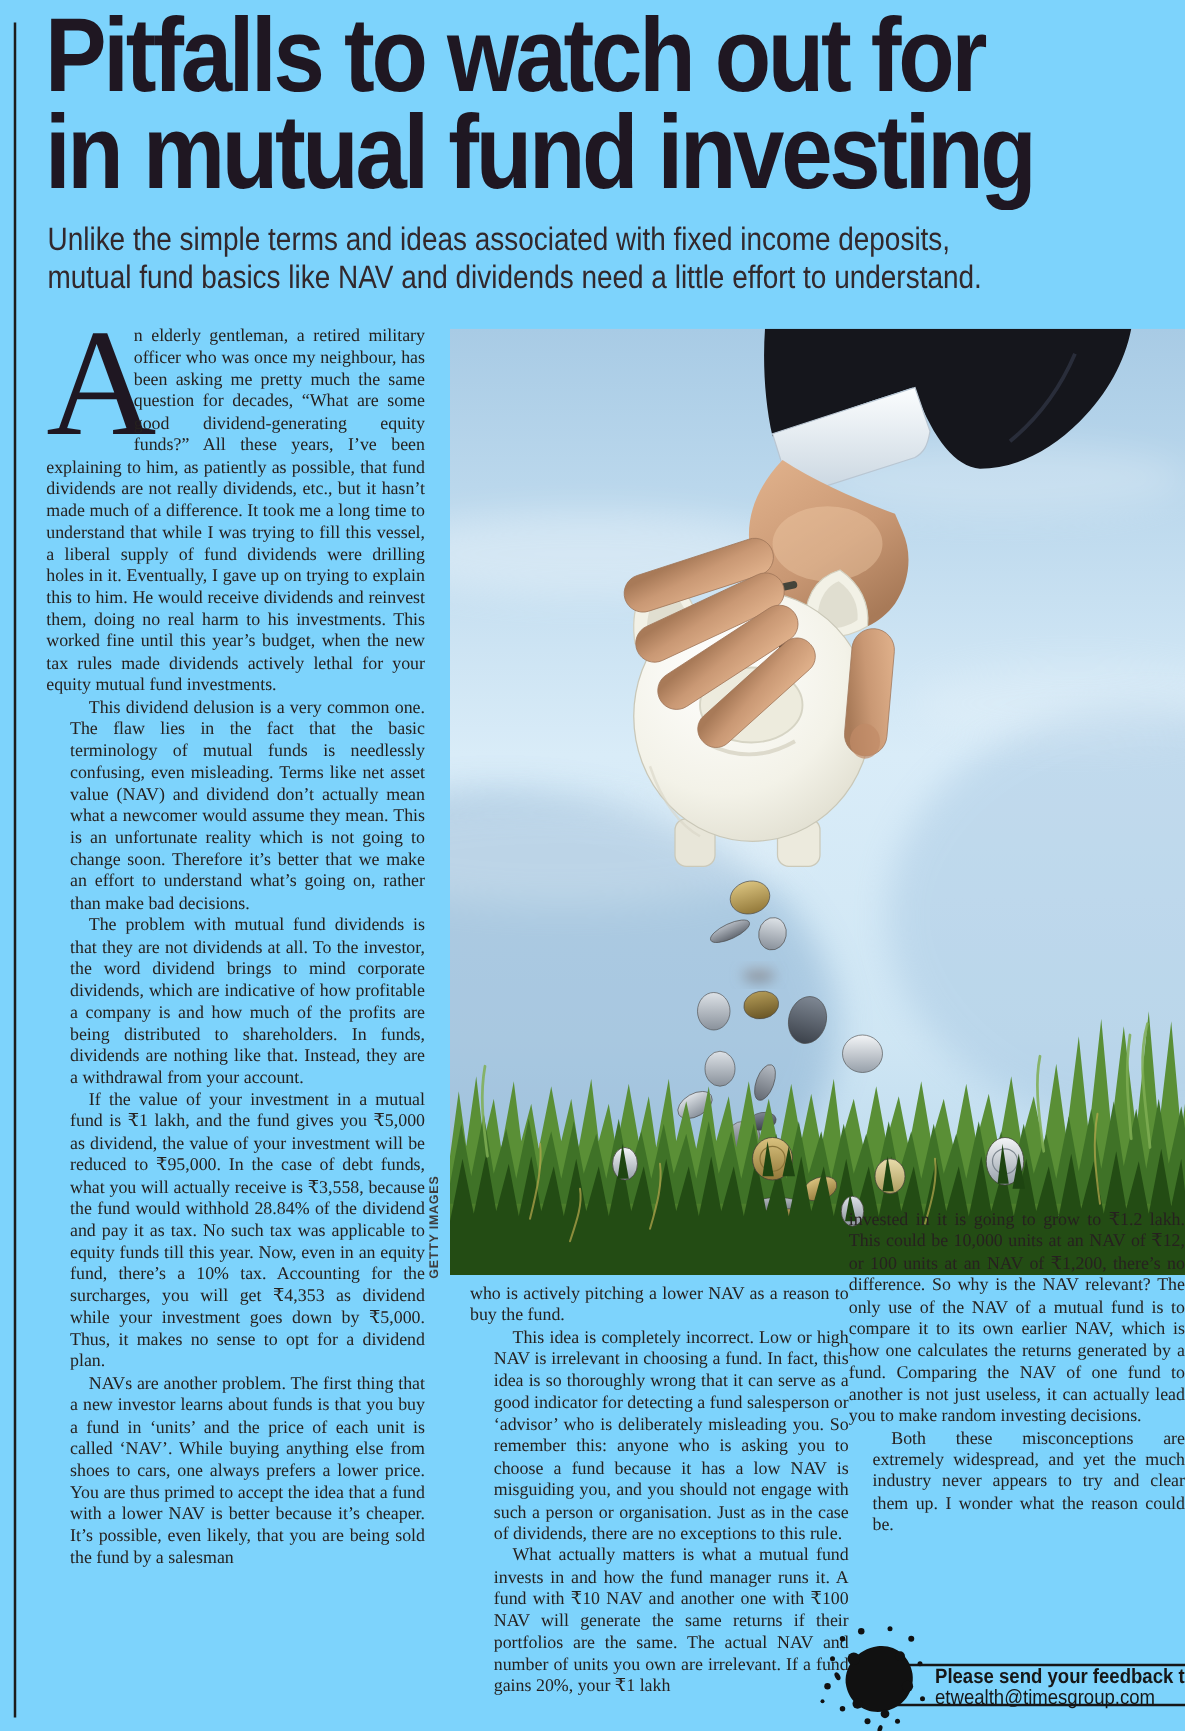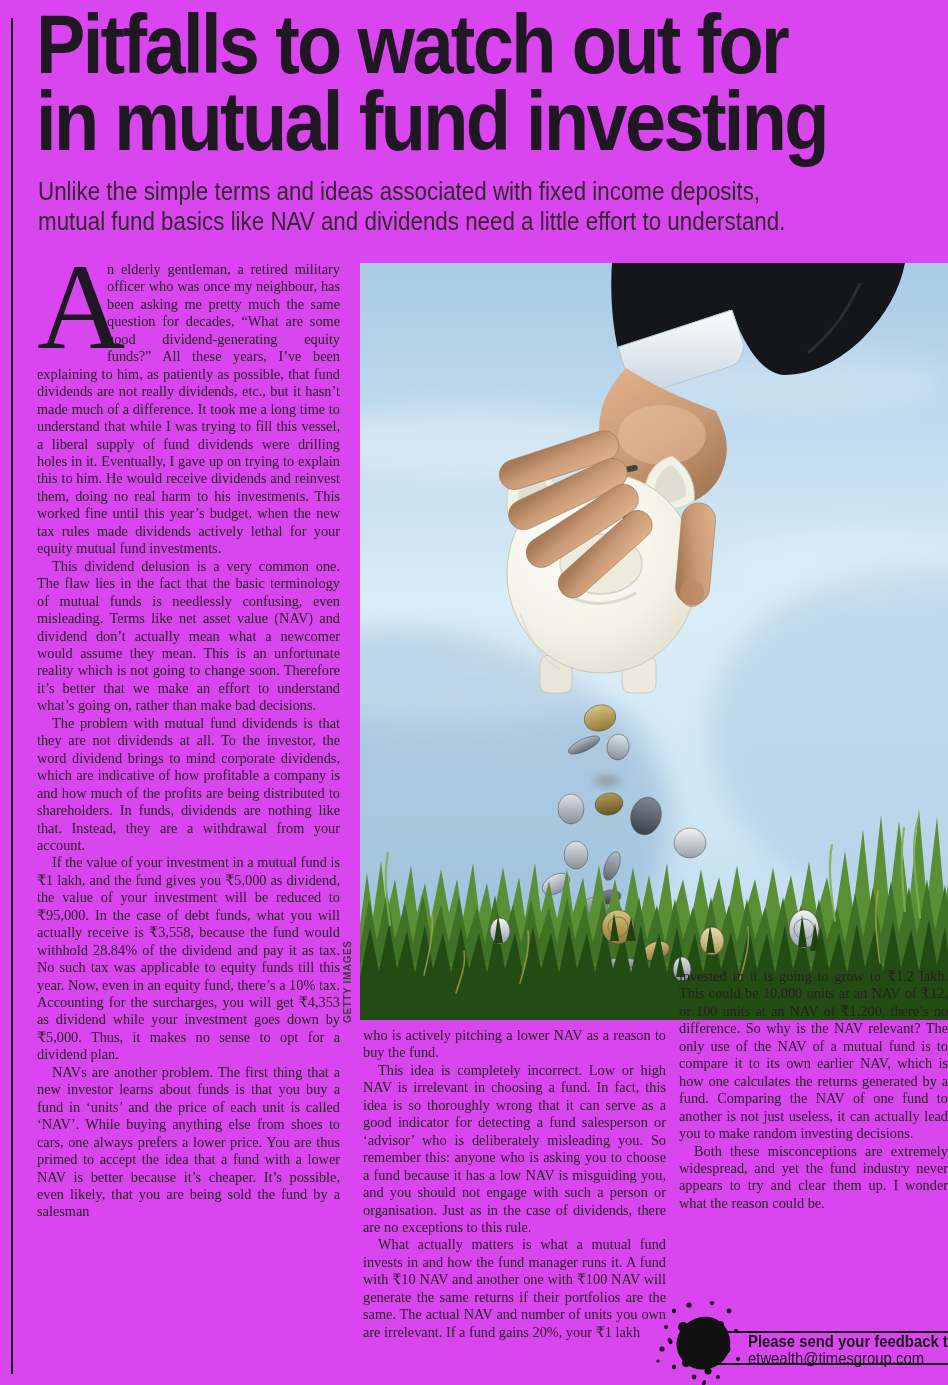--- a/index.html
+++ b/index.html
@@ -1,18 +1,18 @@
 <!DOCTYPE html>
 <html><head>
 <meta charset="utf-8">
 <style>
   * { box-sizing: border-box; }
   html,body { margin:0; padding:0; background:#ffffff; }
   .page {
-    position:relative; width:948px; height:1385px; background:#d946ef;
+    position:relative; width:948px; height:1385px; background:#7dd3fc;
     overflow:hidden;
     font-family:"Liberation Serif","DejaVu Serif","DejaVu Sans",serif;
     color:#26211f;
   }
   .left-rule { position:absolute; left:11px; top:18px; width:2px; height:1356px; background:#1c1c1c; }
 
   .headline {
     position:absolute; left:36px; top:6px;
     font-family:"Liberation Sans","DejaVu Sans",sans-serif;
     font-weight:bold; font-size:84px; line-height:77px;
@@ -24,23 +24,23 @@
     font-family:"Liberation Sans","DejaVu Sans",sans-serif;
     font-size:26px; line-height:30px; color:#32282c;
     transform:scaleX(0.86); transform-origin:0 0; white-space:nowrap;
   }
 
   .col {
     position:absolute; text-align:justify;
     font-size:14.3px; line-height:17.45px; overflow:hidden;
   }
   .col p { margin:0; }
-  .col p.indent { text-indent:15px; }
+  .col p.indent { text-indent:15px;margin-left:19px; }
   .col-1 { left:37px;  top:261px;  width:303px; height:1124px; }
-  .col-2 { left:363px; top:1027px; width:303px; height:358px; }
+  .col-2 { left:376px; top:1027px; width:303px; height:358px; }
   .col-3 { left:679px; top:968px; width:269px; height:270px; }
 
   .dropcap {
     float:left; font-size:122px; line-height:88px;
     width:64px; height:88px; margin:2px 6px 0 0;
     color:#1f1722; font-family:"Liberation Serif",serif;
   }
 
   .photo { position:absolute; left:360px; top:263px; width:588px; height:757px; }
   .photo svg { display:block; }
@@ -274,21 +274,21 @@
   </div>
 
   <div class="col col-2">
     <p class="para">who is actively pitching a lower NAV as a reason to buy the fund.</p>
     <p class="para indent">This idea is completely incorrect. Low or high NAV is irrelevant in choosing a fund. In fact, this idea is so thoroughly wrong that it can serve as a good indicator for detecting a fund salesperson or ‘advisor’ who is deliberately misleading you. So remember this: anyone who is asking you to choose a fund because it has a low NAV is misguiding you, and you should not engage with such a person or organisation. Just as in the case of dividends, there are no exceptions to this rule.</p>
     <p class="para indent">What actually matters is what a mutual fund invests in and how the fund manager runs it. A fund with ₹10 NAV and another one with ₹100 NAV will generate the same returns if their portfolios are the same. The actual NAV and number of units you own are irrelevant. If a fund gains 20%, your ₹1 lakh</p>
   </div>
 
   <div class="col col-3">
     <p class="para">invested in it is going to grow to ₹1.2 lakh. This could be 10,000 units at an NAV of ₹12, or 100 units at an NAV of ₹1,200, there’s no difference. So why is the NAV relevant? The only use of the NAV of a mutual fund is to compare it to its own earlier NAV, which is how one calculates the returns generated by a fund. Comparing the NAV of one fund to another is not just useless, it can actually lead you to make random investing decisions.</p>
-    <p class="para indent">Both these misconceptions are extremely widespread, and yet the fund industry never appears to try and clear them up. I wonder what the reason could be.</p>
+    <p class="para indent">Both these misconceptions are extremely widespread, and yet the much industry never appears to try and clear them up. I wonder what the reason could be.</p>
   </div>
 
   <div class="feedback">
     <div class="fb-rule top"></div>
     <div class="fb-rule bottom"></div>
     <svg class="splat" width="92" height="88" viewBox="0 0 92 88">
       <g fill="#111111">
         <path d="M46,20 C60,18 72,28 74,42 C76,57 66,69 52,72 C37,75 24,66 21,52 C18,37 30,22 46,20 Z"></path>
         <circle cx="27" cy="30" r="5"></circle>
           <circle cx="64" cy="28" r="4"></circle>

